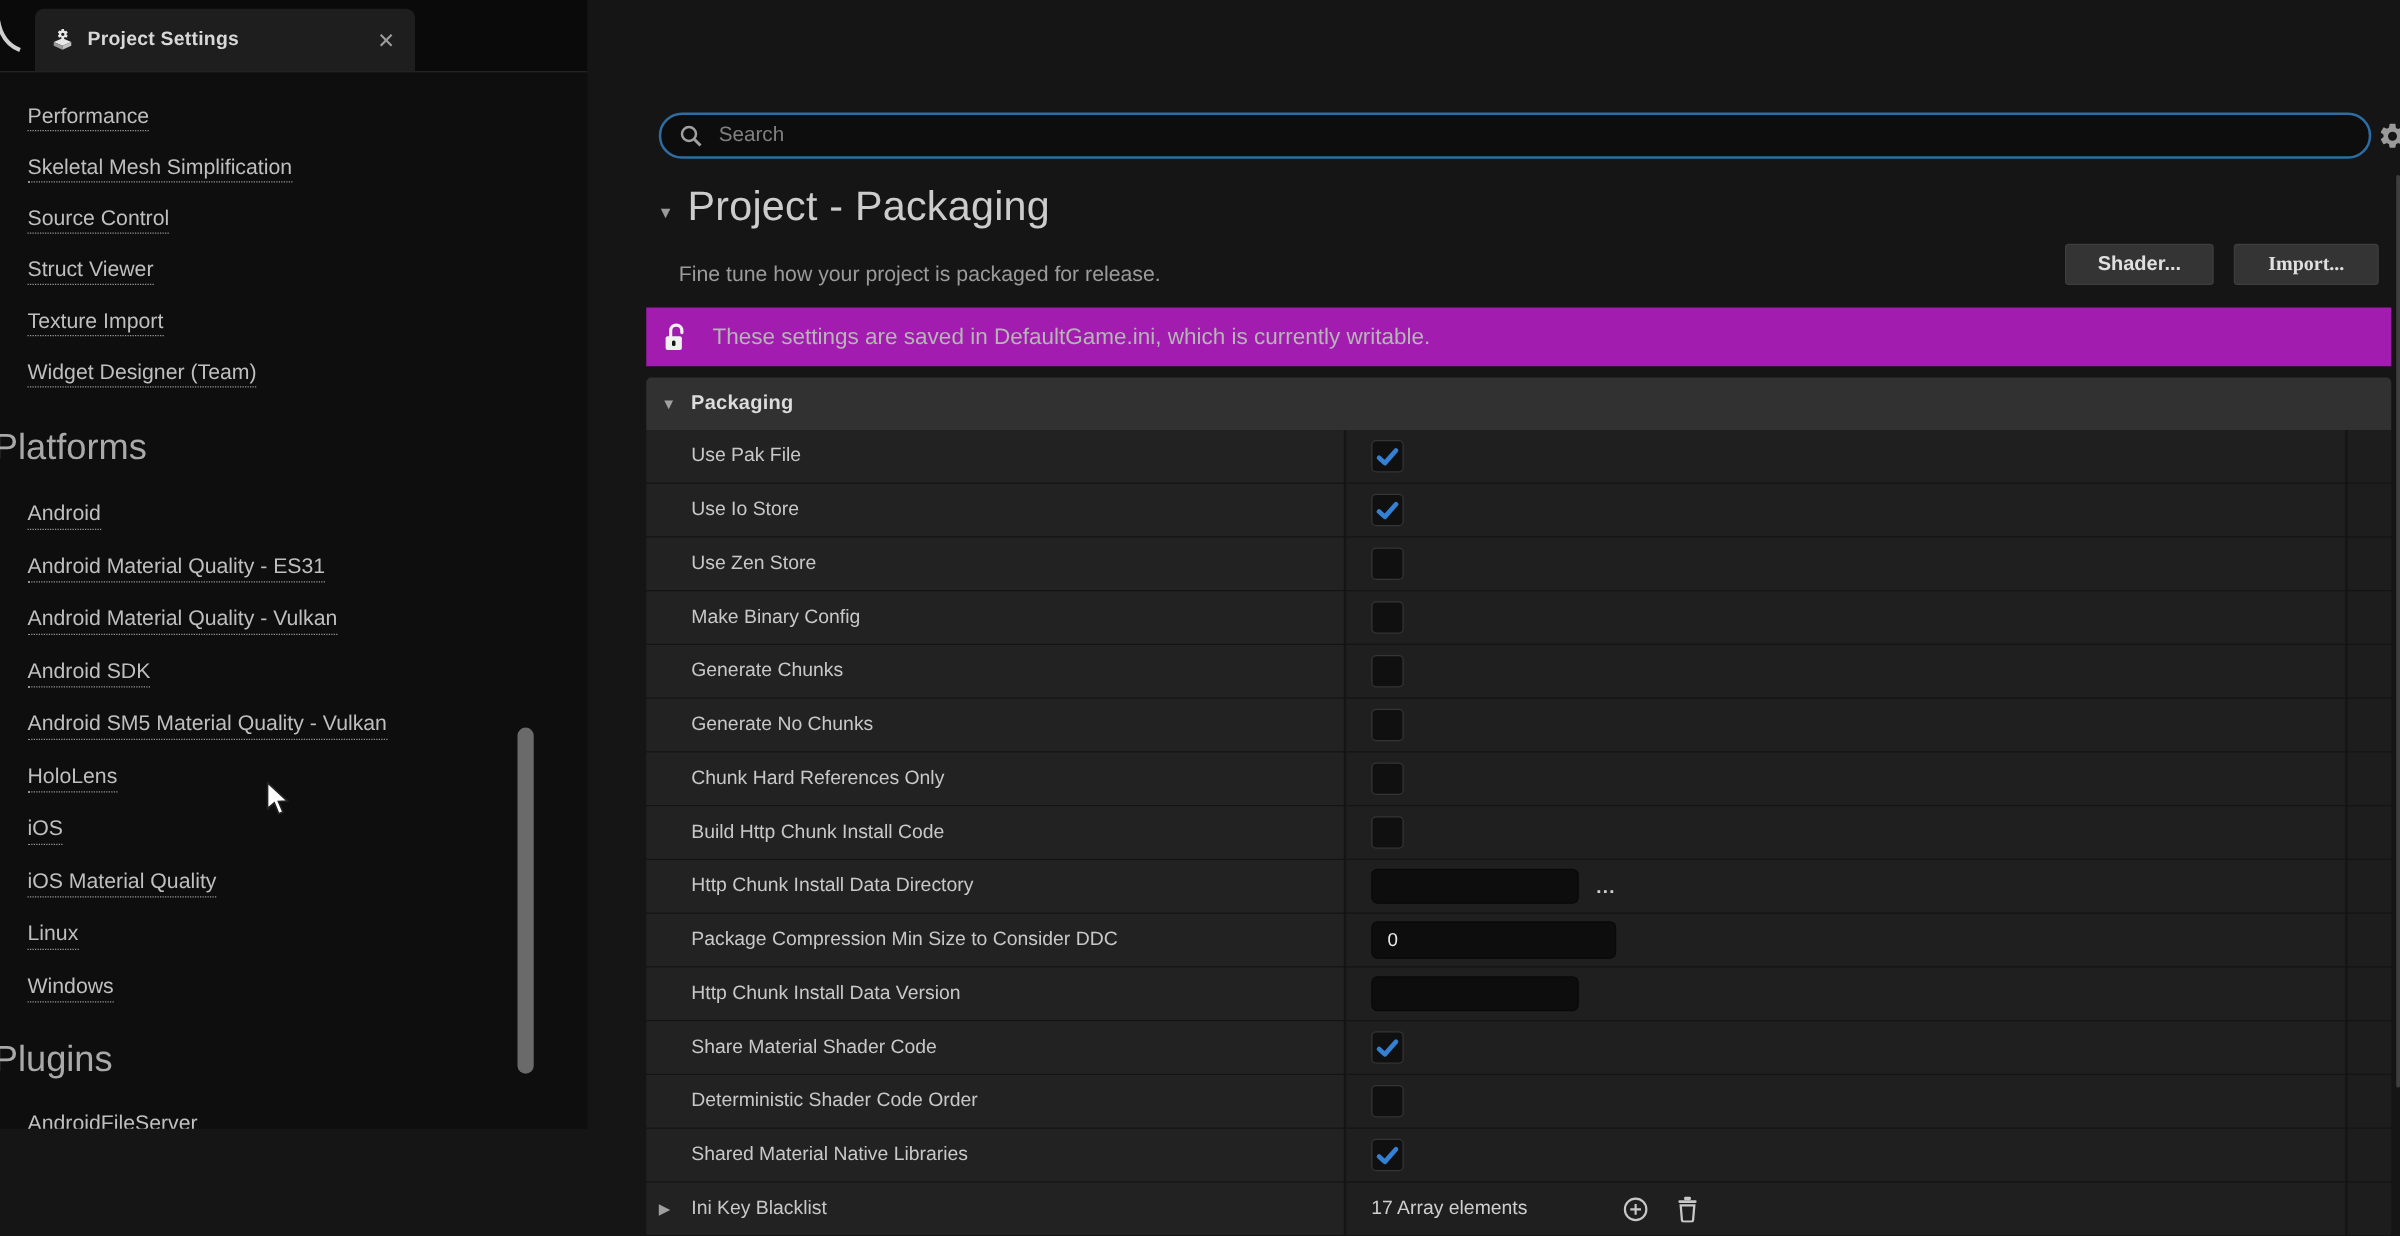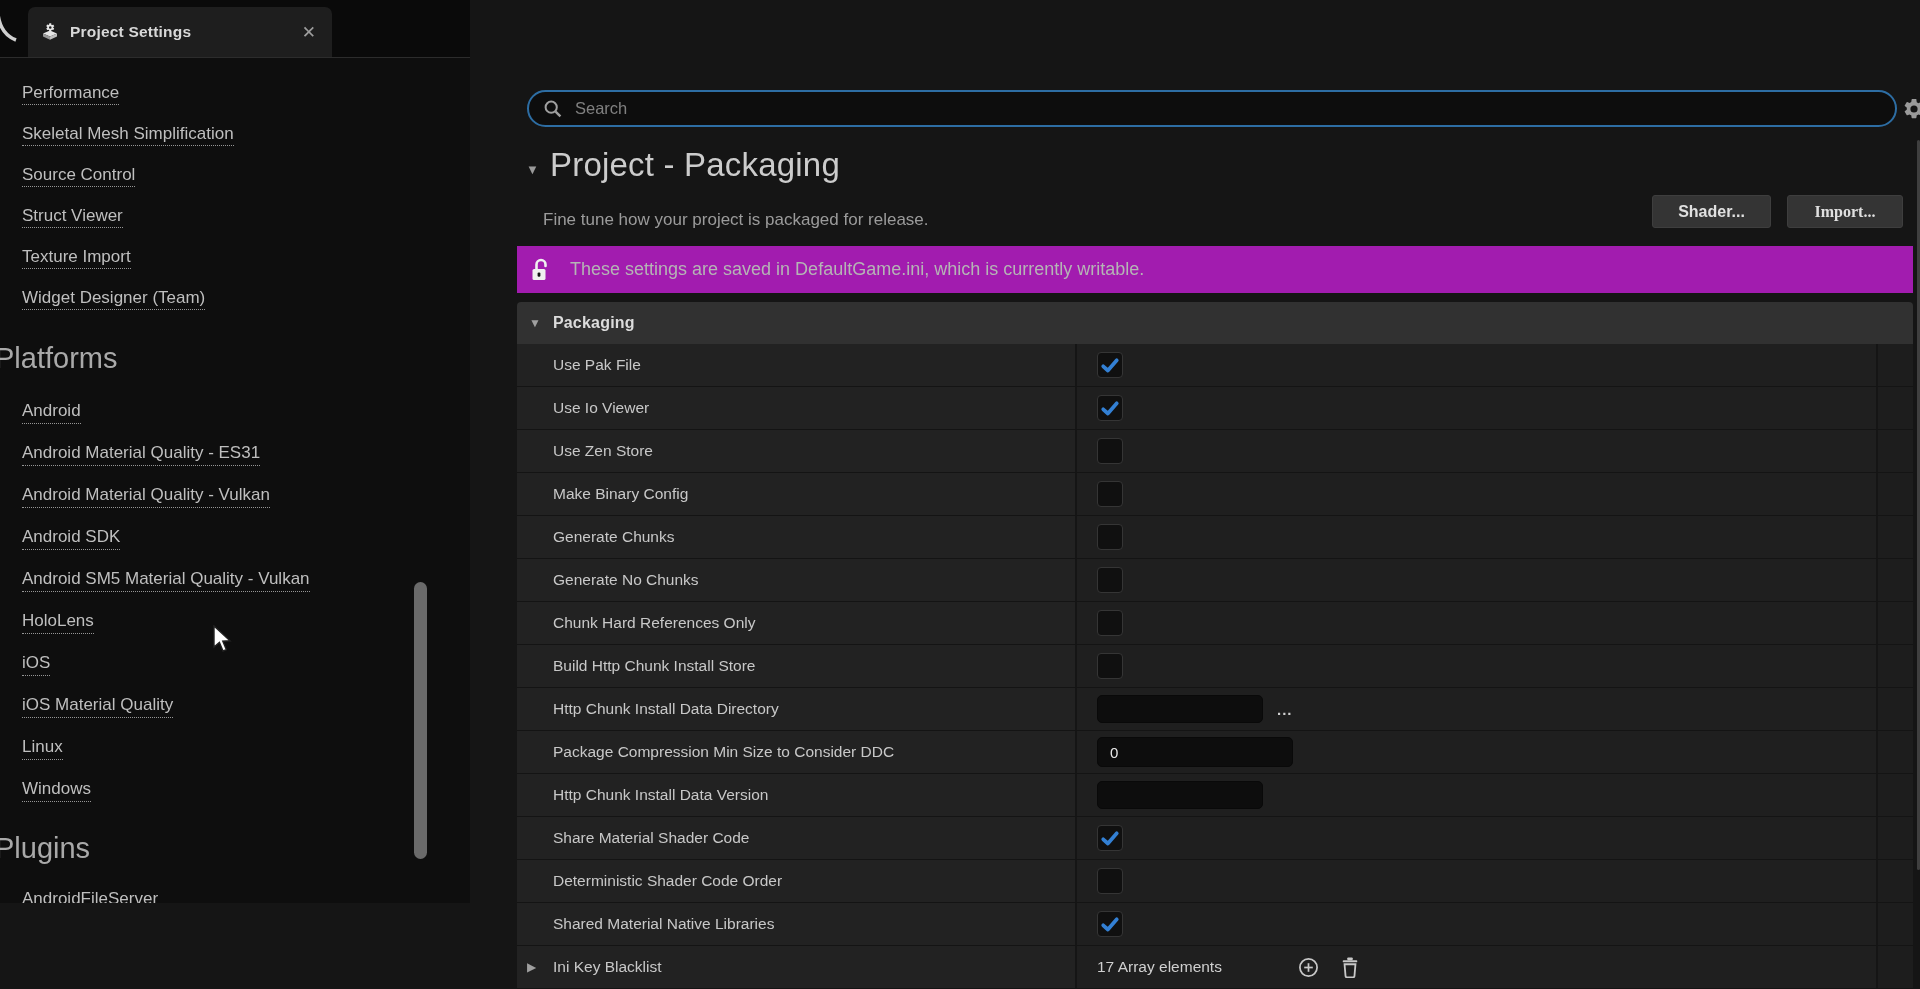--- a/index.html
+++ b/index.html
@@ -245,21 +245,21 @@
             <div class="checkbox">
               <svg viewBox="0 0 26 26" width="22" height="22">
                 <path d="M5 14.5 L10.5 19.5 L21 7.5" fill="none" stroke="#3380d4" stroke-width="4.4" stroke-linecap="round" stroke-linejoin="round"></path>
               </svg>
             </div>
           </div>
           <div class="col-outer"></div>
         </div>
         <div class="prow">
           <div class="col-label">
-            <span class="row-label">Use Io Viewer</span>
+            <span class="row-label">Use Io Store</span>
           </div>
           <div class="col-value">
             <div class="checkbox">
               <svg viewBox="0 0 26 26" width="22" height="22">
                 <path d="M5 14.5 L10.5 19.5 L21 7.5" fill="none" stroke="#3380d4" stroke-width="4.4" stroke-linecap="round" stroke-linejoin="round"></path>
               </svg>
             </div>
           </div>
           <div class="col-outer"></div>
         </div>
@@ -303,21 +303,21 @@
           <div class="col-label">
             <span class="row-label">Chunk Hard References Only</span>
           </div>
           <div class="col-value">
             <div class="checkbox"></div>
           </div>
           <div class="col-outer"></div>
         </div>
         <div class="prow">
           <div class="col-label">
-            <span class="row-label">Build Http Chunk Install Store</span>
+            <span class="row-label">Build Http Chunk Install Code</span>
           </div>
           <div class="col-value">
             <div class="checkbox"></div>
           </div>
           <div class="col-outer"></div>
         </div>
         <div class="prow">
           <div class="col-label">
             <span class="row-label">Http Chunk Install Data Directory</span>
           </div>

